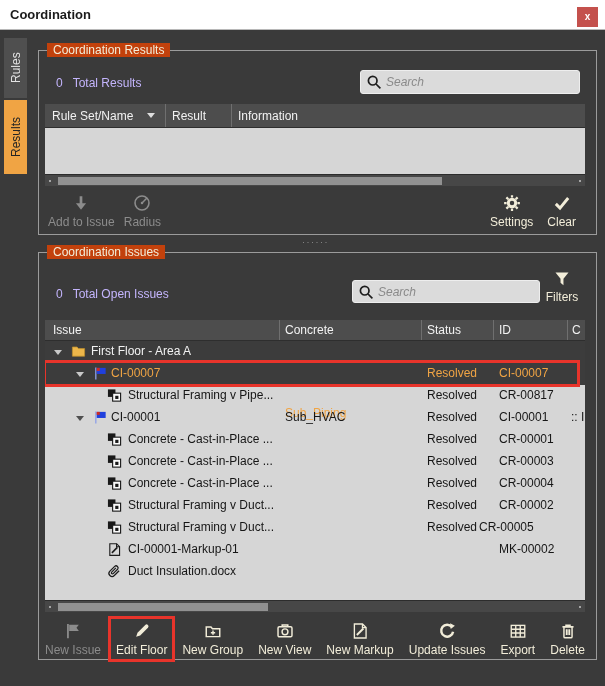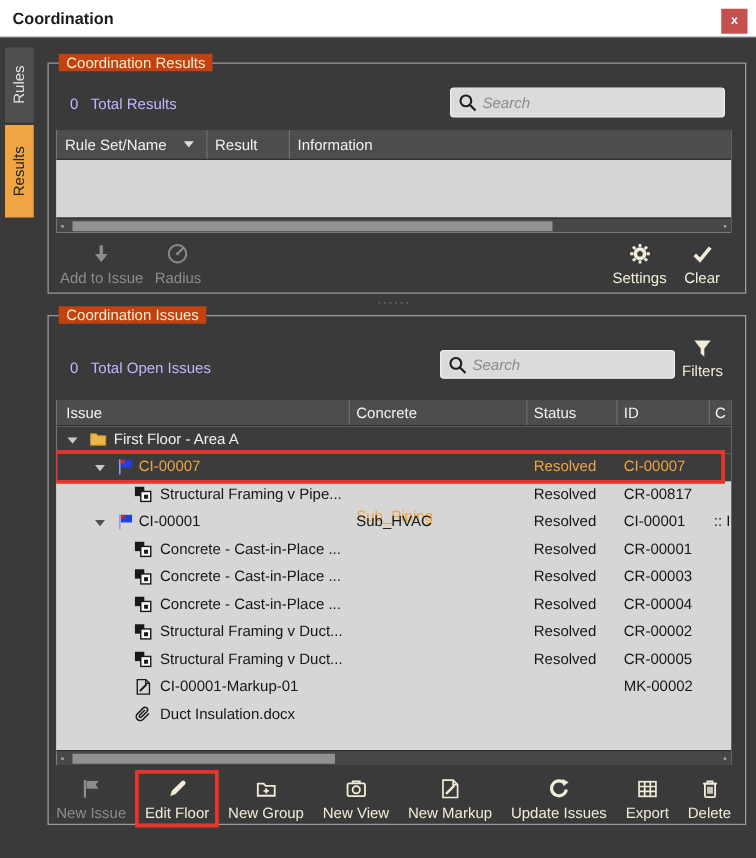--- a/index.html
+++ b/index.html
@@ -322,21 +322,21 @@
           <span class="cell" style="left: 454px;">CR-00002</span>
         </div>
         <div class="row light">
           <span class="ticon16" style="left: 62px;"><svg viewBox="0 0 16 16">
               <rect x="1" y="1.5" width="8" height="8" fill="#191919"></rect>
               <rect x="6" y="5.5" width="8.5" height="8.5" fill="#fafafa" stroke="#191919" stroke-width="1.2"></rect>
               <rect x="8.8" y="8.3" width="3.4" height="3.4" fill="#191919"></rect>
             </svg></span>
           <span class="cell" style="left: 83px;">Structural Framing v Duct...</span>
           <span class="cell" style="left: 382px;">Resolved</span>
-          <span class="cell" style="left: 454px;">CR-00005</span>
+          <span class="cell" style="left: 434px;">CR-00005</span>
         </div>
         <div class="row light">
           <span class="ticon16" style="left: 62px;"><svg viewBox="0 0 16 16">
               <g stroke="#1b1b1b" stroke-width="1.2" fill="none">
                 <path d="M3 1.8 h7.2 L13.4 5 V14.2 H3 Z"></path>
                 <path d="M10.2 1.8 V5 h3.2"></path>
                 <path d="M5.2 11.6 L11 5.8" stroke-width="1.7"></path>
               </g>
             </svg></span>
           <span class="cell" style="left: 83px;">CI-00001-Markup-01</span>

